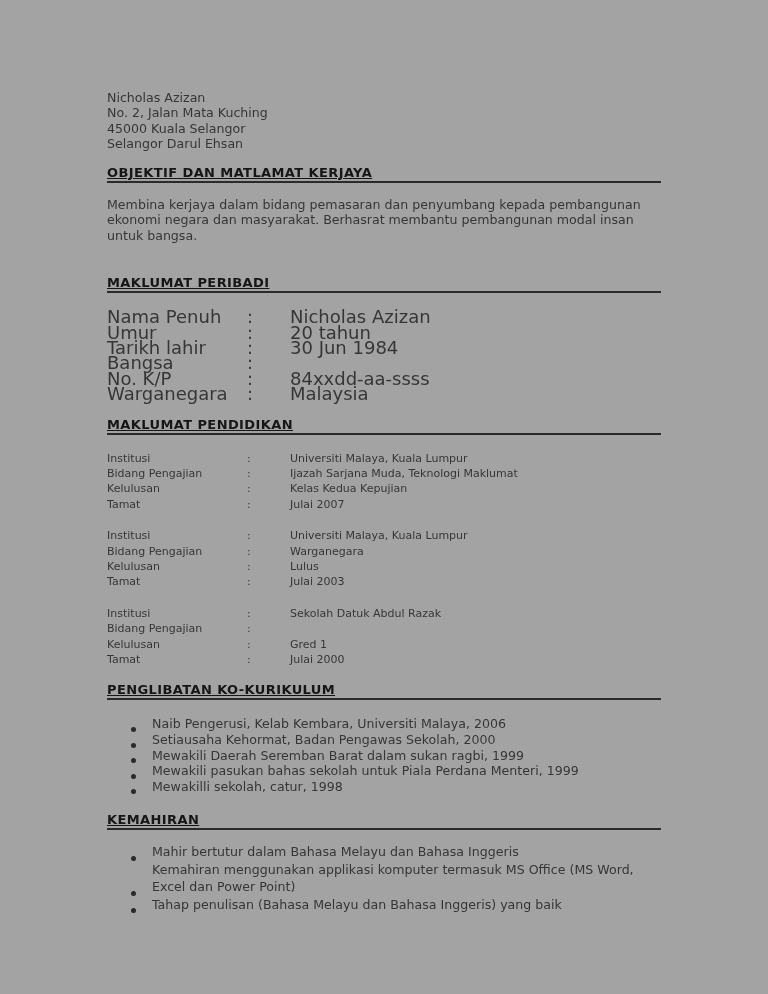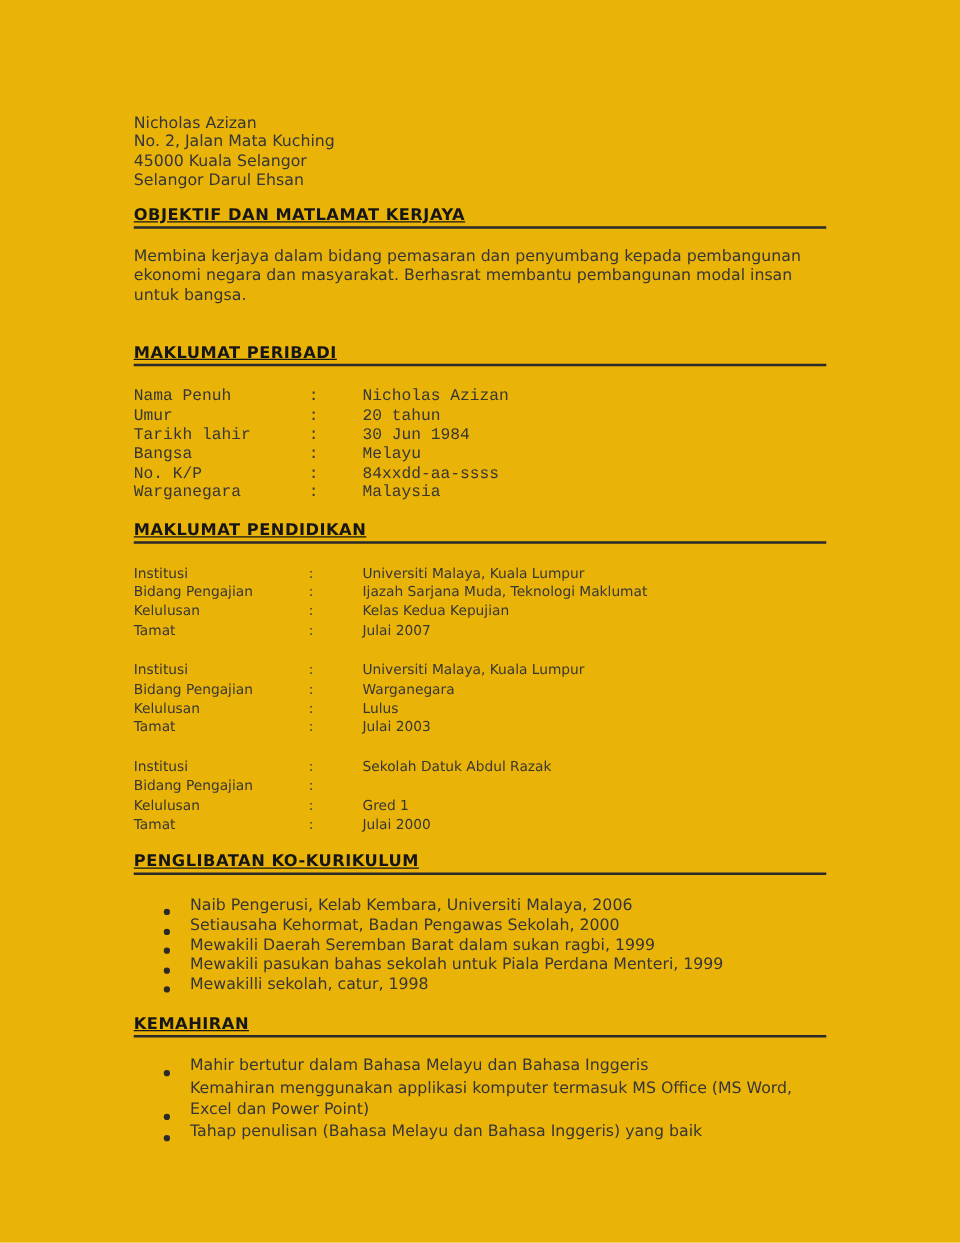--- a/index.html
+++ b/index.html
@@ -7,21 +7,21 @@
   body {
     width: 768px;
     height: 994px;
     font-family: "DejaVu Sans", "Liberation Sans", sans-serif;
     color: #363636;
     overflow: hidden;
   }
   .page {
     width: 768px;
     height: 994px;
-    background: #eab308;
+    background: #a3a3a3;
     padding: 90px 107px 0 107px;
   }
   .contact-block { line-height: 15.4px; font-size: 12.6px; margin-bottom: 13px; }
   .section-heading {
     border-bottom: 2px solid #2a2a2a;
     padding-bottom: 1px;
     font-size: 13px;
     font-weight: bold;
     color: #161616;
     letter-spacing: 0.4px;
@@ -31,21 +31,21 @@
   .para {
     font-size: 12.6px;
     line-height: 15.5px;
     margin-top: 14px;
   }
   .mt-objective { }
   .mt-personal  { margin-top: 32px; }
   .mt-education { margin-top: 15px; }
   .mt-cocu      { margin-top: 15px; }
   .mt-skills    { margin-top: 18px; }
-  .rows { margin-top: 16px; font-size: 13px; line-height: 15.4px; font-family: Liberation Mono, monospace; }
+  .rows { margin-top: 16px; font-size: 18px; line-height: 15.4px; }
   .row { display: grid; grid-template-columns: 140px 43px 1fr; }
   .edu-block { margin-top: 16px; font-size: 11px; line-height: 15.4px; }
   .edu-block.first { margin-top: 16px; }
   .bullet-list { margin-top: 16px; font-size: 12.6px; line-height: 15.6px; list-style: none; }
   .bullet-list.skills { margin-top: 13px; line-height: 17.5px; }
   .bullet-item { display: flex; align-items: flex-end; }
   .bullet-dot {
     flex: 0 0 auto;
     width: 5px; height: 5px;
     border-radius: 50%;
@@ -86,21 +86,20 @@
       <span>20 tahun</span>
     </div>
     <div class="row">
       <span>Tarikh lahir</span>
       <span>:</span>
       <span>30 Jun 1984</span>
     </div>
     <div class="row">
       <span>Bangsa</span>
       <span>:</span>
-      <span>Melayu</span>
     </div>
     <div class="row">
       <span>No. K/P</span>
       <span>:</span>
       <span>84xxdd-aa-ssss</span>
     </div>
     <div class="row">
       <span>Warganegara</span>
       <span>:</span>
       <span>Malaysia</span>

